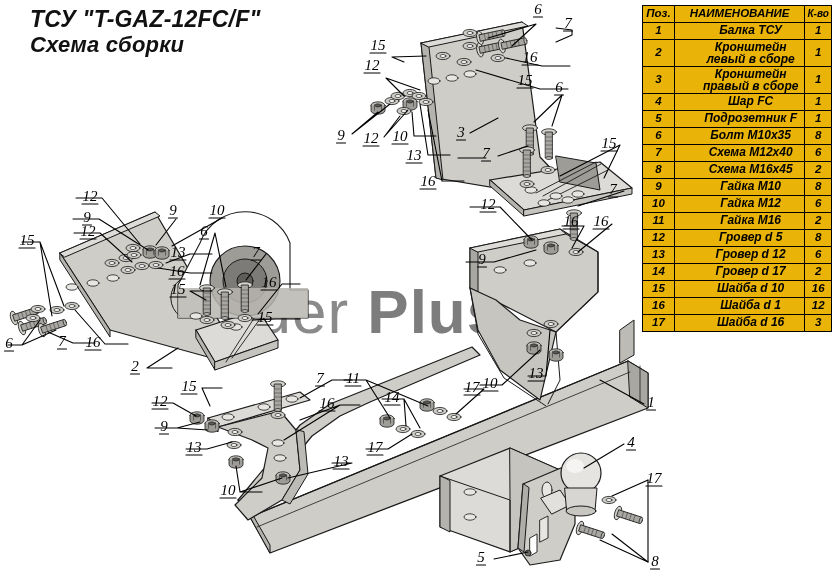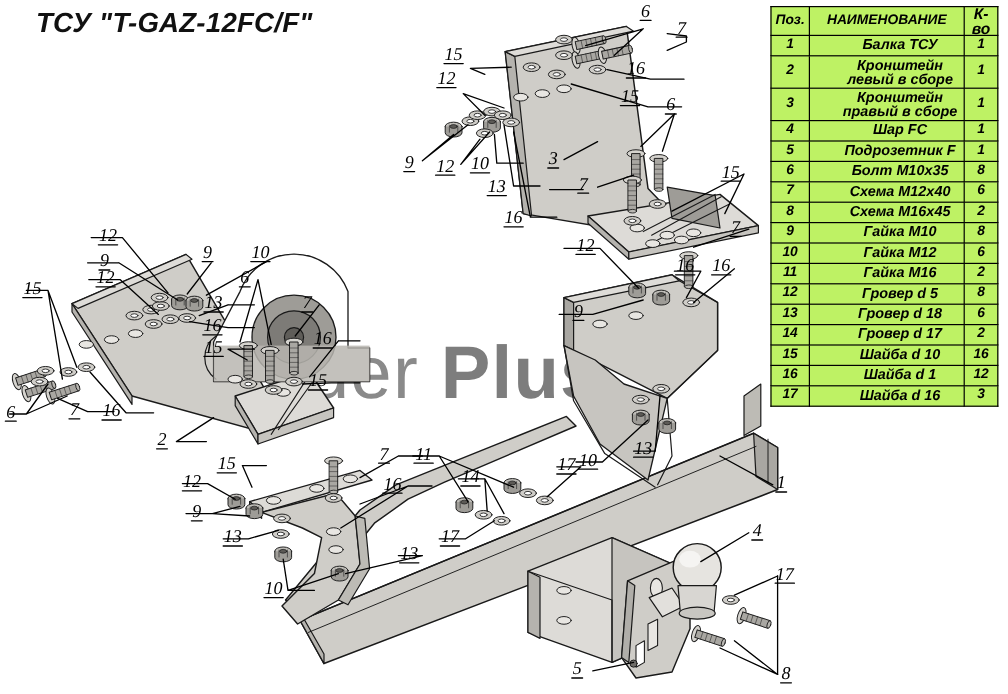--- a/index.html
+++ b/index.html
@@ -9,30 +9,30 @@
   #root{position:absolute;left:0;top:0;width:840px;height:578px;background:#fff;}
 
   
   .title-block{position:absolute;left:30px;top:6px;width:330px;}
   .title-line{font-weight:bold;font-style:italic;font-size:23px;color:#111;
               letter-spacing:0.2px;line-height:26px;white-space:nowrap;}
   .title-line.l2{font-size:22px;}
 
   
   .parts-table{position:absolute;left:642px;top:5px;width:190px;
-               border-collapse:collapse;background:#bef264;}
+               border-collapse:collapse;background:#eab308;}
   .parts-table td,.parts-table th{
       border:1px solid #000;font-style:italic;font-weight:bold;
       font-size:11.5px;color:#000;text-align:center;padding:0 2px;
       line-height:11.5px;}
   .parts-table .c-pos{width:30px;}
   .parts-table .c-name{width:128px;}
   .parts-table .c-qty{width:32px;}
   .parts-table th{font-size:11.5px;}
-  .parts-table th.c-qty{font-size:13px;}
+  .parts-table th.c-qty{font-size:10px;}
   .parts-table tr.r1{height:17px;}
   .parts-table tr.r2{height:27px;}
   .parts-table td.nm{font-size:12px;padding-left:24px;}
   .nm2{line-height:12px;display:block;}
 
   
   .watermark{position:absolute;left:150px;top:276px;font-size:62px;
              color:#8a8a8a;font-weight:normal;letter-spacing:1px;
              white-space:nowrap;pointer-events:none;}
   .watermark .bold{font-weight:bold;color:#7d7d7d;}
@@ -42,20 +42,21 @@
   .cnum{font-style:italic;font-size:15px;fill:#000;
         font-family:"Liberation Serif","DejaVu Serif",serif;}
 </style>
 </head>
 <body>
 
 <div id="root">
 
   <div class="title-block">
     <div class="title-line l1">ТСУ "T-GAZ-12FC/F"</div>
+    <div class="title-line l2">Схема сборки</div>
   </div>
 
   <div class="watermark">
     <span>Leader </span><span class="bold">Plus</span>
   </div>
 
   <svg class="draw" viewBox="0 0 840 578">
     <defs>
       <g id="boltV">
         <ellipse cx="0" cy="0" rx="7.5" ry="3.2" fill="#d5d3ce" stroke="#1a1a1a" stroke-width="0.8"></ellipse>
@@ -669,21 +670,21 @@
           <td class="c-name nm">Гайка  М16</td>
           <td class="c-qty">2</td>
         </tr>
         <tr class="r1">
           <td class="c-pos">12</td>
           <td class="c-name nm">Гровер d 5</td>
           <td class="c-qty">8</td>
         </tr>
         <tr class="r1">
           <td class="c-pos">13</td>
-          <td class="c-name nm">Гровер d 18</td>
+          <td class="c-name nm">Гровер d 12</td>
           <td class="c-qty">6</td>
         </tr>
         <tr class="r1">
           <td class="c-pos">14</td>
           <td class="c-name nm">Гровер d 17</td>
           <td class="c-qty">2</td>
         </tr>
         <tr class="r1">
           <td class="c-pos">15</td>
           <td class="c-name nm">Шайба d 10</td>

